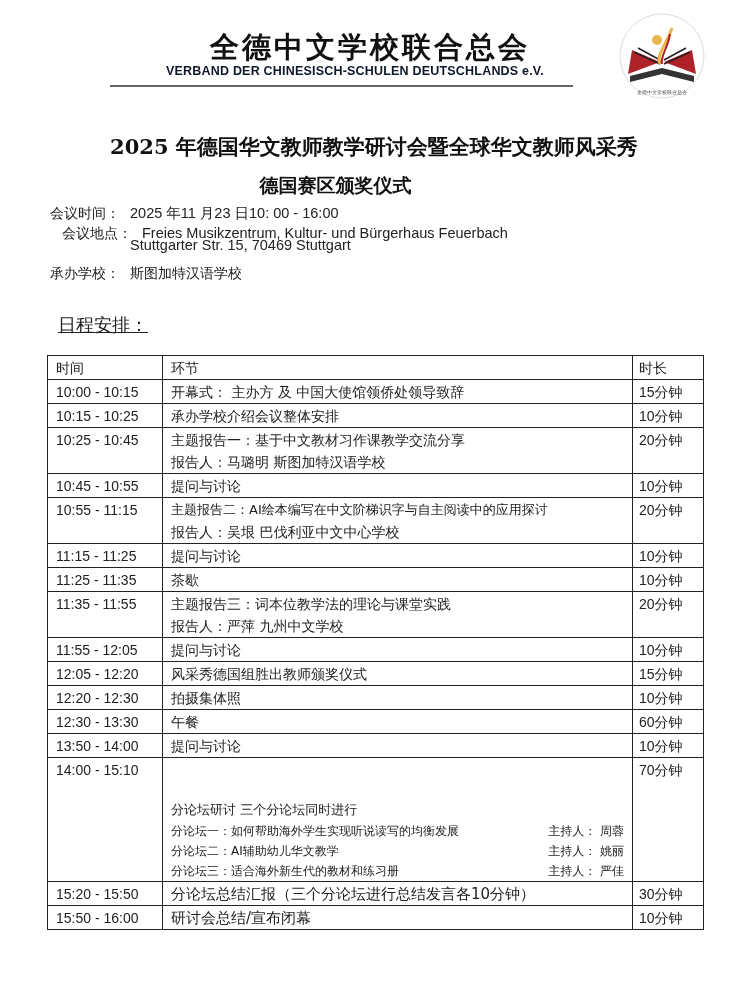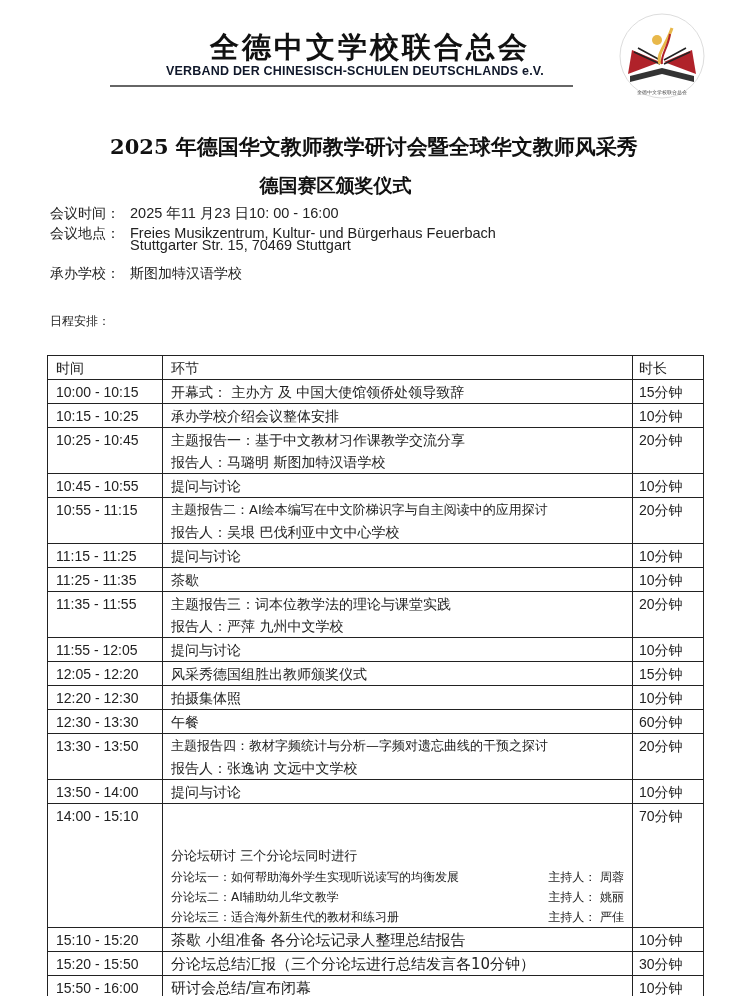--- a/index.html
+++ b/index.html
@@ -5,21 +5,21 @@
     html, body { margin:0; padding:0; background:#ffffff; }
     body { width:748px; height:996px; position:relative; overflow:hidden; color:#222; font-family:"DejaVu Sans", sans-serif; }
     .header-cn { position:absolute; left:210px; top:28px; font-family:"DejaVu Serif", serif; font-size:29px; font-weight:bold; letter-spacing:3px; color:#111; }
     .header-en { position:absolute; left:166px; top:64px; font-family:"Liberation Sans", sans-serif; font-size:12.5px; font-weight:bold; color:#0f172a; letter-spacing:0.2px; }
     .logo { position:absolute; left:610px; top:12px; width:104px; height:92px; }
     .title1 { position:absolute; left:0; width:748px; top:133px; text-align:center; font-family:"DejaVu Serif", serif; font-weight:bold; font-size:21px; color:#111; padding-left:0; }
     .title2 { position:absolute; left:0; width:671px; top:173px; text-align:center; font-family:"DejaVu Serif", serif; font-weight:bold; font-size:19px; color:#111; }
     .info { position:absolute; left:50px; font-size:14px; color:#222; line-height:20px; }
     .info .lbl { display:inline-block; width:80px; }
     .info .val { font-family:"Liberation Sans", sans-serif; font-size:14.5px; }
-    .schedule-label { position:absolute; left:50px; top:313px; font-size:12px; }
+    .schedule-label { position:absolute; left:58px; top:313px; font-size:18px;text-decoration:underline; }
     table.sched { position:absolute; left:47px; top:355px; width:657px; border-collapse:collapse; font-size:14px; }
     table.sched td { border:1.3px solid #222; vertical-align:top; padding:1px 8px 0 8px; line-height:22px; }
     table.sched td.time { width:98px; font-family:"Liberation Sans", sans-serif; font-size:14px; padding-left:8px; }
     table.sched td.dur { width:56px; font-family:"Liberation Sans", sans-serif; padding-left:6px; }
     .sub-row { display:flex; justify-content:space-between; font-size:12px; line-height:20px; padding-left:0; }
     .line2 { display:block; }
   </style>
 </head>
 <body>
 
@@ -40,21 +40,21 @@
     <text x="52" y="82" font-size="5" text-anchor="middle" fill="#444">全德中文学校联合总会</text>
   </svg>
 </div>
 
 <div class="title1">2025 年德国华文教师教学研讨会暨全球华文教师风采秀</div>
 <div class="title2">德国赛区颁奖仪式</div>
 
 <div class="info" style="top:203px;">
   <span class="lbl">会议时间：</span><span class="val">2025 年11 月23 日10: 00 - 16:00</span>
 </div>
-<div class="info" style="top:223px;">
+<div class="info" style="top:223px;margin-left:12px;">
   <span class="lbl">会议地点：</span><span class="val">Freies Musikzentrum, Kultur- und Bürgerhaus Feuerbach</span>
 </div>
 <div class="info" style="top:235px;left:130px;">
   <span class="val">Stuttgarter Str. 15, 70469 Stuttgart</span>
 </div>
 <div class="info" style="top:263px;">
   <span class="lbl">承办学校：</span><span>斯图加特汉语学校</span>
 </div>
 
 <div class="schedule-label">日程安排：</div>
@@ -129,28 +129,20 @@
     <td class="time">12:20 - 12:30</td>
     <td>拍摄集体照</td>
     <td class="dur">10分钟</td>
   </tr>
   <tr>
     <td class="time">12:30 - 13:30</td>
     <td>午餐</td>
     <td class="dur">60分钟</td>
   </tr>
   <tr>
-    <td class="time">13:30 - 13:50</td>
-    <td>
-      <span class="line2" style="font-size:13px;">主题报告四：教材字频统计与分析—字频对遗忘曲线的干预之探讨</span>
-      <span class="line2">报告人：张逸讷  文远中文学校</span>
-    </td>
-    <td class="dur">20分钟</td>
-  </tr>
-  <tr>
     <td class="time">13:50 - 14:00</td>
     <td>提问与讨论</td>
     <td class="dur">10分钟</td>
   </tr>
   <tr>
     <td class="time">14:00 - 15:10</td>
     <td>
       <span class="line2" style="font-size:13px;margin-top:40px;">分论坛研讨  三个分论坛同时进行</span>
       <div class="sub-row">
         <span>分论坛一：如何帮助海外学生实现听说读写的均衡发展</span>
@@ -161,25 +153,20 @@
         <span>主持人：  姚丽</span>
       </div>
       <div class="sub-row">
         <span>分论坛三：适合海外新生代的教材和练习册</span>
         <span>主持人：  严佳</span>
       </div>
     </td>
     <td class="dur">70分钟</td>
   </tr>
   <tr>
-    <td class="time">15:10 - 15:20</td>
-    <td style="font-size:15px;">茶歇  小组准备  各分论坛记录人整理总结报告</td>
-    <td class="dur">10分钟</td>
-  </tr>
-  <tr>
     <td class="time">15:20 - 15:50</td>
     <td style="font-size:15px;margin-left:45px;">分论坛总结汇报（三个分论坛进行总结发言各10分钟）</td>
     <td class="dur">30分钟</td>
   </tr>
   <tr>
     <td class="time">15:50 - 16:00</td>
     <td style="font-size:15px;">研讨会总结/宣布闭幕</td>
     <td class="dur">10分钟</td>
   </tr>
 </tbody>

